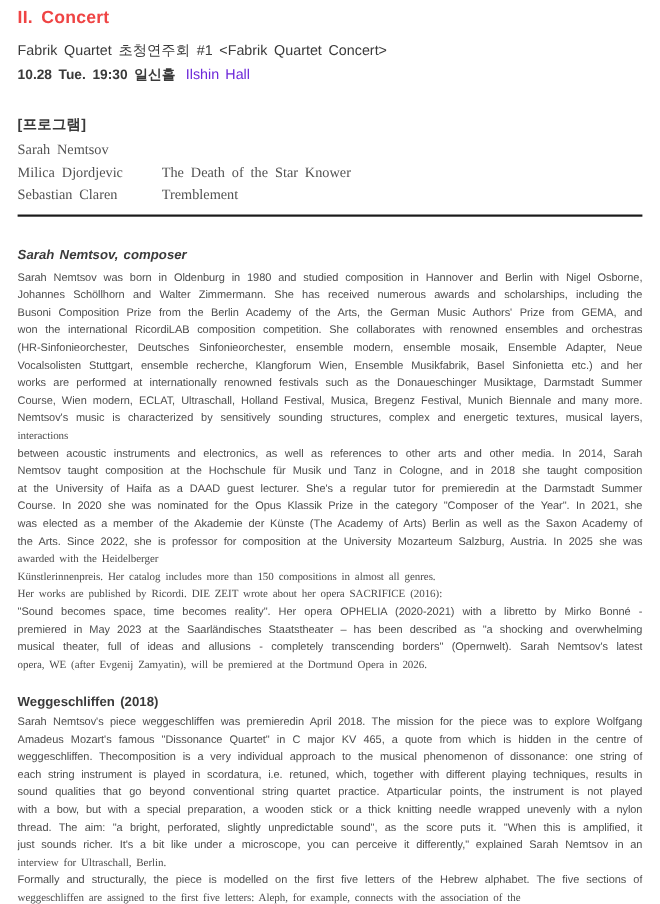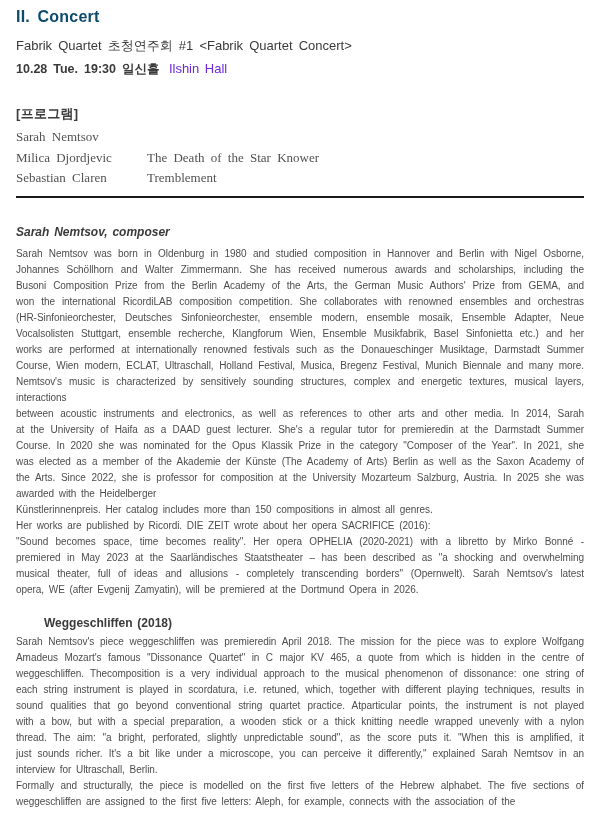--- a/index.html
+++ b/index.html
@@ -6,21 +6,21 @@
   body {
     width: 600px; height: 822px; overflow: hidden;
     background: #ffffff;
     font-family: "Liberation Sans", sans-serif;
     -webkit-font-smoothing: antialiased;
   }
   .page { padding: 7px 16px 0 16px; }
 
   
   .h1 {
-    font-size: 16px; font-weight: bold; color: #0c4a6e;
+    font-size: 16px; font-weight: bold; color: #ef4444;
     line-height: 19px; word-spacing: 3px; letter-spacing: 0.2px;
     margin: 0 0 12px 0;
   }
   .subtitle {
     font-size: 13px; font-weight: normal; color: #3a3a3a;
     line-height: 15px; word-spacing: 2.5px; margin: 0 0 7px 0;
   }
   .dateline { line-height: 15px; margin: 0; }
   .dt-bold {
     font-size: 12.5px; font-weight: bold; color: #3a3a3a; word-spacing: 2.5px;
@@ -48,33 +48,34 @@
     border: none; border-top: 2px solid #1a1a1a;
     margin: 7px 0 0 0;
   }
 
   
   .sec-heading {
     font-size: 12px; font-weight: bold; color: #3a3a3a;
     line-height: 15px; word-spacing: 1.5px;
   }
   .bio-sec .sec-heading { margin-top: 27px; font-style: italic; }
-  .note-sec .sec-heading { margin-top: 18px; margin-left: 28px; }
+  .note-sec .sec-heading { margin-top: 18px; }
   .bio-sec .paras { margin-top: 6px; }
   .note-sec .paras { margin-top: 3px; }
   .para { margin: 0; }
   .jline {
     font-size: 10px; color: #4c4c4c;
     line-height: 16px; height: 16px; overflow: hidden;
     letter-spacing: -0.05px;
     text-align: justify; text-align-last: justify;
   }
   .jline.last {
     text-align: left; text-align-last: left;
     word-spacing: 2px;
+    font-family: Liberation Serif, serif;
   }
 </style>
 </head>
 <body>
 
 <main class="page">
 
   <div class="h1">II. Concert</div>
 
   <div class="subtitle">Fabrik Quartet 초청연주회 #1 &lt;Fabrik Quartet Concert&gt;</div>
@@ -112,20 +113,21 @@
           <div class="jline">won the international RicordiLAB composition competition. She collaborates with renowned ensembles and orchestras</div>
           <div class="jline">(HR-Sinfonieorchester, Deutsches Sinfonieorchester, ensemble modern, ensemble mosaik, Ensemble Adapter, Neue</div>
           <div class="jline">Vocalsolisten Stuttgart, ensemble recherche, Klangforum Wien, Ensemble Musikfabrik, Basel Sinfonietta etc.) and her</div>
           <div class="jline">works are performed at internationally renowned festivals such as the Donaueschinger Musiktage, Darmstadt Summer</div>
           <div class="jline">Course, Wien modern, ECLAT, Ultraschall, Holland Festival, Musica, Bregenz Festival, Munich Biennale and many more.</div>
           <div class="jline">Nemtsov's music is characterized by sensitively sounding structures, complex and energetic textures, musical layers,</div>
           <div class="jline last">interactions</div>
         </div>
         <div class="para">
           <div class="jline">between acoustic instruments and electronics, as well as references to other arts and other media. In 2014, Sarah</div>
+          <div class="jline">Nemtsov taught composition at the Hochschule für Musik und Tanz in Cologne, and in 2018 she taught composition</div>
           <div class="jline">at the University of Haifa as a DAAD guest lecturer. She's a regular tutor for premieredin at the Darmstadt Summer</div>
           <div class="jline">Course. In 2020 she was nominated for the Opus Klassik Prize in the category "Composer of the Year". In 2021, she</div>
           <div class="jline">was elected as a member of the Akademie der Künste (The Academy of Arts) Berlin as well as the Saxon Academy of</div>
           <div class="jline">the Arts. Since 2022, she is professor for composition at the University Mozarteum Salzburg, Austria. In 2025 she was</div>
           <div class="jline last">awarded with the Heidelberger</div>
         </div>
         <div class="para">
           <div class="jline last">Künstlerinnenpreis. Her catalog includes more than 150 compositions in almost all genres.</div>
         </div>
         <div class="para">

